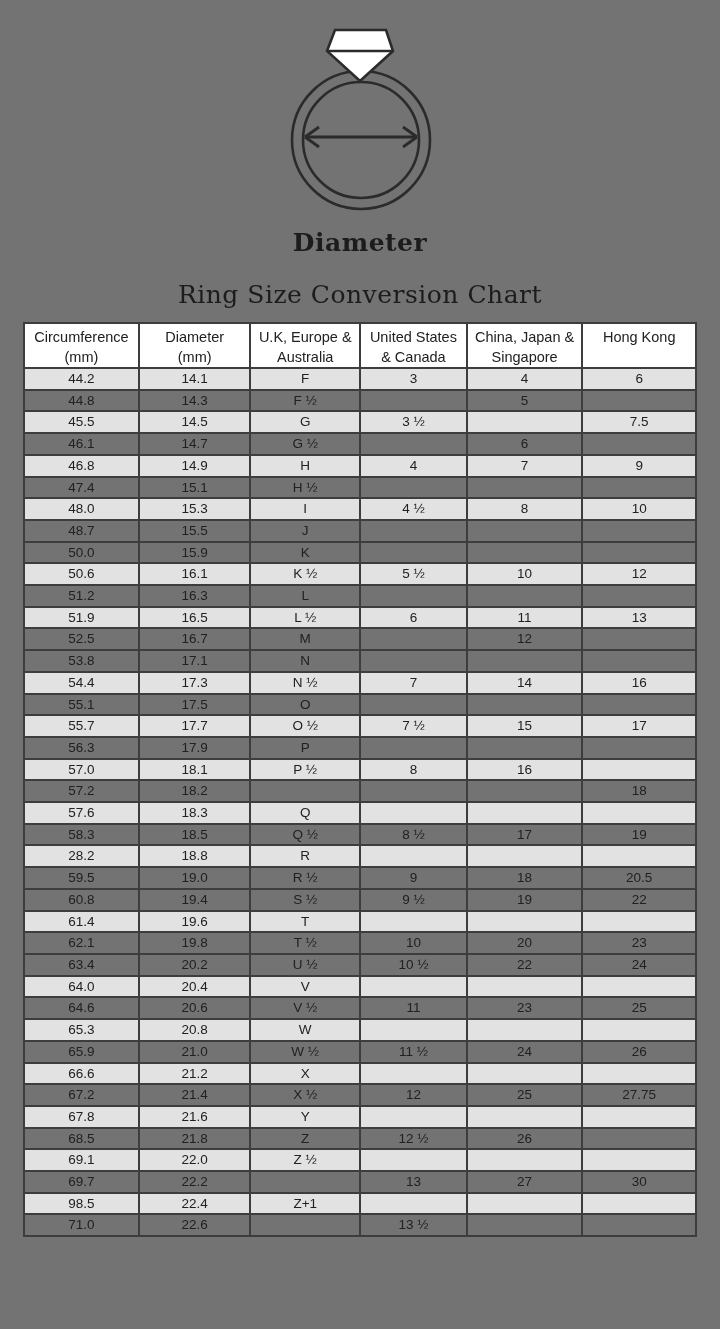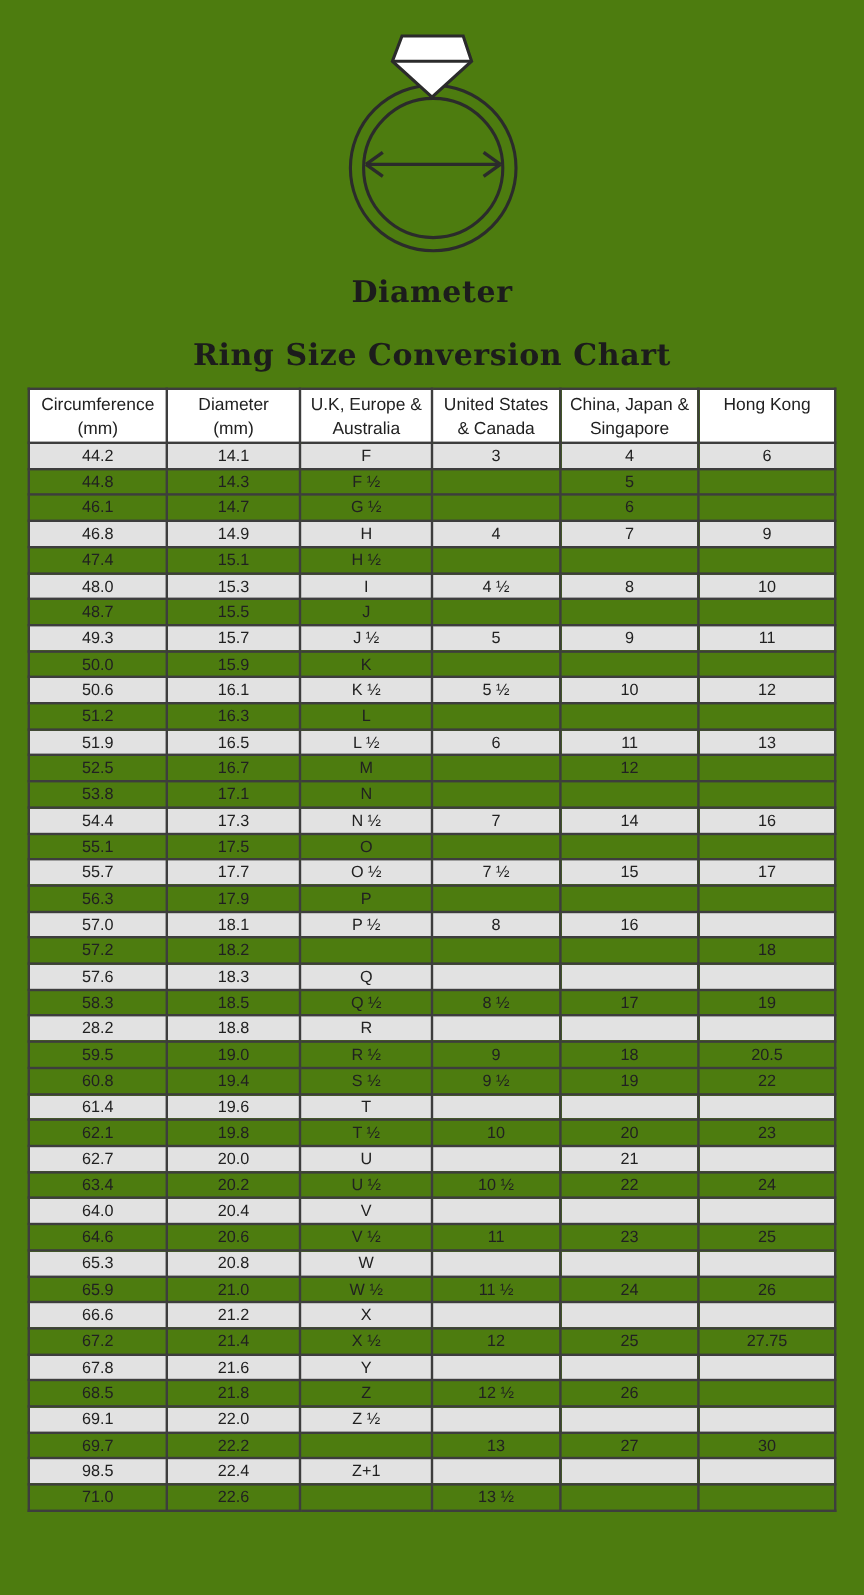--- a/index.html
+++ b/index.html
@@ -6,41 +6,41 @@
   html, body { background: #ffffff; }
   body {
     width: 720px;
     font-family: "Liberation Sans", sans-serif;
     color: #212121;
   }
   .page {
     position: relative;
     width: 720px;
     height: 1329px;
-    background: #4d7c0f;
+    background: #737373;
     overflow: hidden;
   }
   .ring-figure {
     width: 176px;
     margin: 18px auto 0;
     text-align: center;
   }
   .diameter-label {
     text-align: center;
     font-family: "DejaVu Serif", "Liberation Serif", serif;
     font-weight: bold;
     font-size: 25px;
     color: #1c1c1c;
     letter-spacing: 0.5px;
     margin-top: 10px;
   }
   .chart-title {
     text-align: center;
     font-family: "DejaVu Serif", "Liberation Serif", serif;
-    font-weight: bold;
+    font-weight: normal;
     font-size: 25px;
     color: #1c1c1c;
     letter-spacing: 0.5px;
     margin-top: 23px;
   }
   table.conv-table {
     width: 674px;
     margin: 13px auto 0;
     border-collapse: collapse;
     table-layout: fixed;
@@ -147,20 +147,28 @@
           <td>6</td>
         </tr>
         <tr>
           <td>44.8</td>
           <td>14.3</td>
           <td>F ½</td>
           <td></td>
           <td>5</td>
           <td></td>
         </tr>
+        <tr class="shaded">
+          <td>45.5</td>
+          <td>14.5</td>
+          <td>G</td>
+          <td>3 ½</td>
+          <td></td>
+          <td>7.5</td>
+        </tr>
         <tr>
           <td>46.1</td>
           <td>14.7</td>
           <td>G ½</td>
           <td></td>
           <td>6</td>
           <td></td>
         </tr>
         <tr class="shaded">
           <td>46.8</td>
@@ -187,28 +195,20 @@
           <td>10</td>
         </tr>
         <tr>
           <td>48.7</td>
           <td>15.5</td>
           <td>J</td>
           <td></td>
           <td></td>
           <td></td>
         </tr>
-        <tr class="shaded">
-          <td>49.3</td>
-          <td>15.7</td>
-          <td>J ½</td>
-          <td>5</td>
-          <td>9</td>
-          <td>11</td>
-        </tr>
         <tr>
           <td>50.0</td>
           <td>15.9</td>
           <td>K</td>
           <td></td>
           <td></td>
           <td></td>
         </tr>
         <tr class="shaded">
           <td>50.6</td>
@@ -347,28 +347,20 @@
           <td></td>
         </tr>
         <tr>
           <td>62.1</td>
           <td>19.8</td>
           <td>T ½</td>
           <td>10</td>
           <td>20</td>
           <td>23</td>
         </tr>
-        <tr class="shaded">
-          <td>62.7</td>
-          <td>20.0</td>
-          <td>U</td>
-          <td></td>
-          <td>21</td>
-          <td></td>
-        </tr>
         <tr>
           <td>63.4</td>
           <td>20.2</td>
           <td>U ½</td>
           <td>10 ½</td>
           <td>22</td>
           <td>24</td>
         </tr>
         <tr class="shaded">
           <td>64.0</td>

